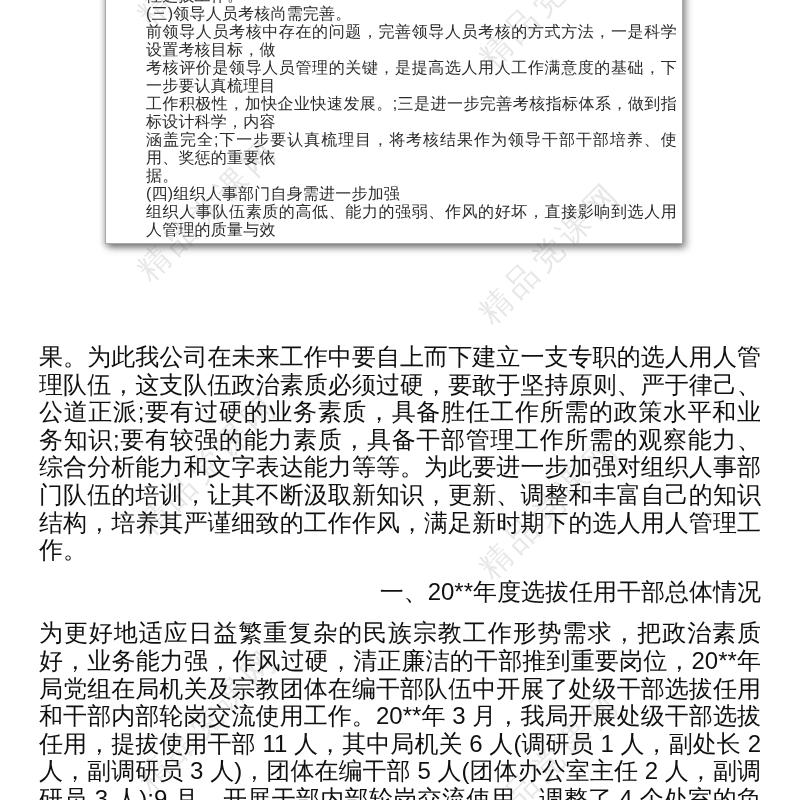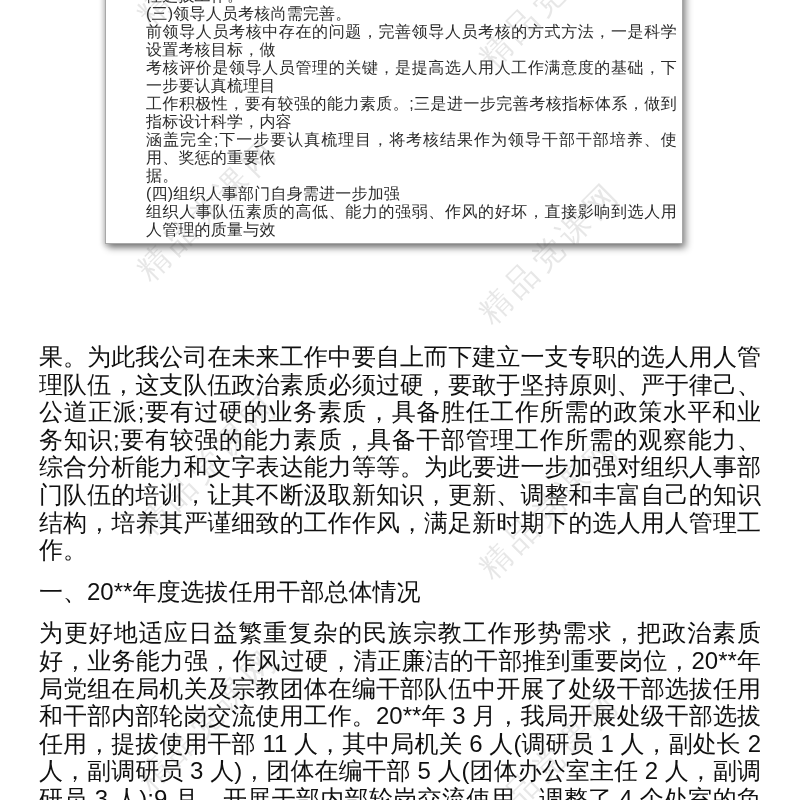--- a/index.html
+++ b/index.html
@@ -42,21 +42,21 @@
     z-index: 1;
   }
   .para, .heading {
     font-size: 24px;
     line-height: 27.6px;
     color: #101010;
     margin: 14px;
     text-align: justify;
     text-justify: inter-ideograph;
   }
-  .heading { text-align: left; }
+  .heading { text-align: right; }
 
   
   .watermark-layer {
     position: absolute;
     left: 0; top: 0; width: 800px; height: 800px;
     overflow: hidden;
     pointer-events: none;
     z-index: 2;
   }
   .wm {
@@ -70,21 +70,21 @@
   }
 </style>
 </head>
 <body>
 
 <div class="preview-box" id="preview-box">
     <div class="preview-line">性选拔工作。</div>
     <div class="preview-line">(三)领导人员考核尚需完善。</div>
     <div class="preview-line">前领导人员考核中存在的问题，完善领导人员考核的方式方法，一是科学设置考核目标，做</div>
     <div class="preview-line">考核评价是领导人员管理的关键，是提高选人用人工作满意度的基础，下一步要认真梳理目</div>
-    <div class="preview-line">工作积极性，要有较强的能力素质。;三是进一步完善考核指标体系，做到指标设计科学，内容</div>
+    <div class="preview-line">工作积极性，加快企业快速发展。;三是进一步完善考核指标体系，做到指标设计科学，内容</div>
     <div class="preview-line">涵盖完全;下一步要认真梳理目，将考核结果作为领导干部干部培养、使用、奖惩的重要依</div>
     <div class="preview-line">据。</div>
     <div class="preview-line">(四)组织人事部门自身需进一步加强</div>
     <div class="preview-line">组织人事队伍素质的高低、能力的强弱、作风的好坏，直接影响到选人用人管理的质量与效</div>
   </div>
 
 <div class="body-text" id="body-text">
     <div class="para">果。为此我公司在未来工作中要自上而下建立一支专职的选人用人管理队伍，这支队伍政治素质必须过硬，要敢于坚持原则、严于律己、公道正派;要有过硬的业务素质，具备胜任工作所需的政策水平和业务知识;要有较强的能力素质，具备干部管理工作所需的观察能力、综合分析能力和文字表达能力等等。为此要进一步加强对组织人事部门队伍的培训，让其不断汲取新知识，更新、调整和丰富自己的知识结构，培养其严谨细致的工作作风，满足新时期下的选人用人管理工作。</div>
     <div class="heading">一、20**年度选拔任用干部总体情况</div>
     <div class="para">为更好地适应日益繁重复杂的民族宗教工作形势需求，把政治素质好，业务能力强，作风过硬，清正廉洁的干部推到重要岗位，20**年局党组在局机关及宗教团体在编干部队伍中开展了处级干部选拔任用和干部内部轮岗交流使用工作。20**年 3 月，我局开展处级干部选拔任用，提拔使用干部 11 人，其中局机关 6 人(调研员 1 人，副处长 2 人，副调研员 3 人)，团体在编干部 5 人(团体办公室主任 2 人，副调研员 3 人);9 月，开展干部内部轮岗交流使用，调整了 4 个处室的负责人;10 月对部分干部进行了处室调整。通过处级干部选拔任用工作，配强配优了局系统中层干部队伍，为我局完成各项重大任务提供了人才保障;通过内部轮岗、交流使用等举措，使民宗干部在多个岗位上得到锻炼，增强对民宗工作全面深入了解，熟悉各条口工作性质，提高机关干部的总体业务工作能力。</div>

